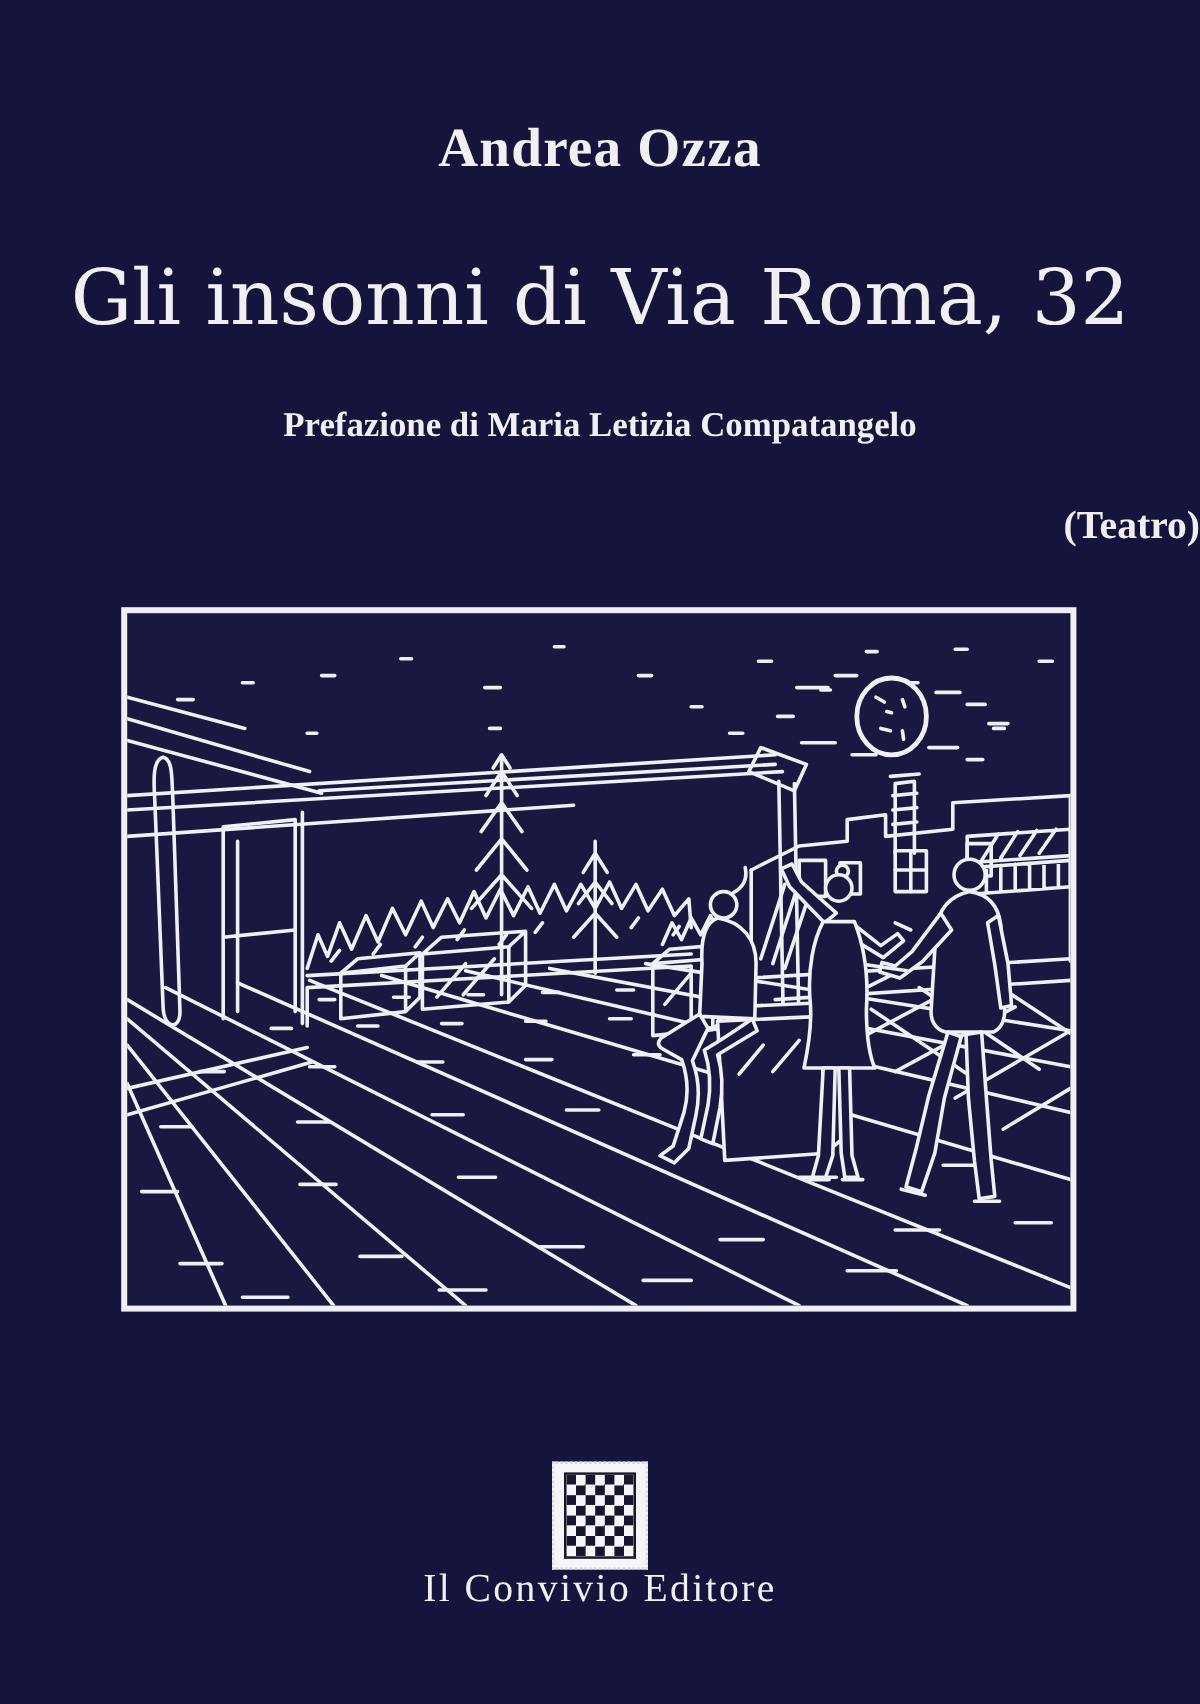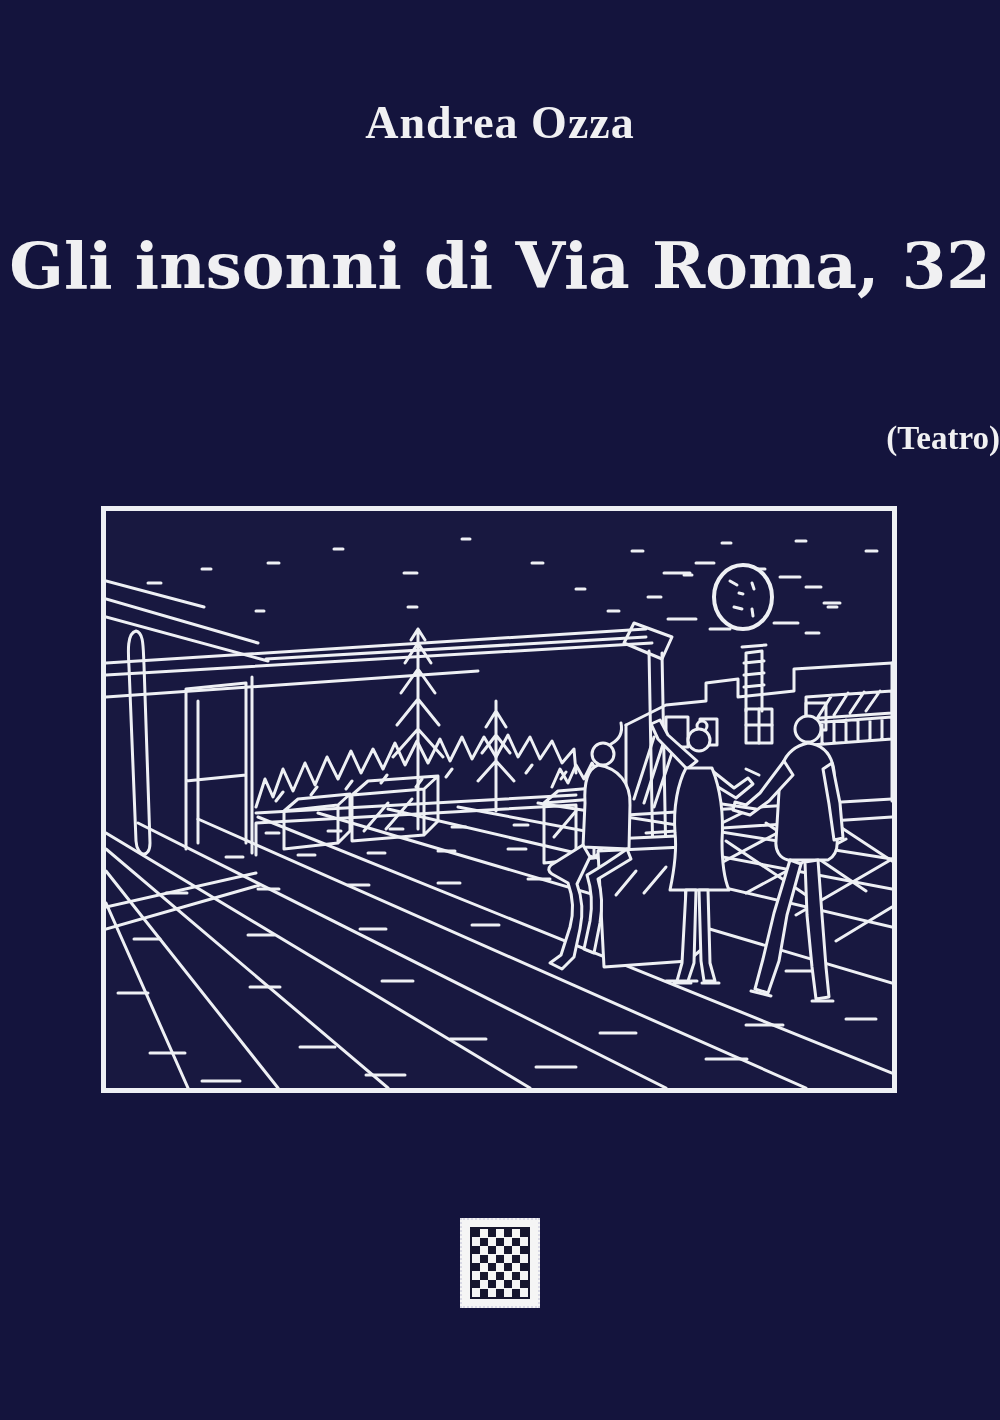--- a/index.html
+++ b/index.html
@@ -7,21 +7,21 @@
     position:relative;
     width:1000px;height:1420px;
     background:#14143d;
     overflow:hidden;
     font-family:"Liberation Serif", serif;
     color:#f0f0f2;
   }
   .centered{position:absolute;left:0;width:1000px;text-align:center;}
   .author{top:96px;font-size:46px;font-weight:700;letter-spacing:1px;}
   .title{
-    top:228px;font-size:64px;font-weight:700;
+    top:212px;font-size:64px;font-weight:400;
     font-family:"DejaVu Serif", serif;
     letter-spacing:0px;white-space:nowrap;
   }
   .preface{top:338px;font-size:29px;font-weight:700;}
   .genre{top:420px;font-size:33px;font-weight:600;text-align:right;}
   .illustration{
     position:absolute;left:101px;top:506px;
     width:796px;height:587px;
     box-sizing:border-box;
     border:5px solid #eef0f4;
@@ -45,20 +45,21 @@
 </style>
 </head>
 <body>
 
 <div class="cover">
 
   <div class="centered author">Andrea Ozza</div>
 
   <div class="centered title">Gli insonni di Via Roma, 32</div>
 
+  <div class="centered preface">Prefazione di Maria Letizia Compatangelo</div>
 
   <div class="centered genre">(Teatro)</div>
 
   <div class="illustration" role="img" aria-label="White ink line drawing of a rooftop terrace at night: starry sky with full moon, pergola beams, trees behind a parapet, planter boxes, buildings at right, a woman seated on a cube with crossed legs and a standing woman and man seen from behind, on a tiled floor drawn in perspective">
     <svg viewBox="0 0 786 577" xmlns="http://www.w3.org/2000/svg">
       <g stroke="#eef0f4" stroke-width="3" fill="none" stroke-linecap="round" stroke-linejoin="round">
 
         <path d="M42 72h13M96 58h9M162 52h11M228 38h9M298 62h13M356 28h8M426 52h11M470 78h9M526 40h11M578 64h8M616 32h9M150 100h8M302 96h9M502 100h11M690 30h10M760 40h11M820 58h9M858 34h8M722 96h9M652 58h7"></path>
 
         <g>
@@ -165,14 +166,15 @@
         </g>
 
       </g>
     </svg>
   </div>
 
   <div class="stamp">
     <div class="checker"></div>
   </div>
 
+  <div class="centered publisher">Il Convivio Editore</div>
 
 </div>
 
 </body></html>

